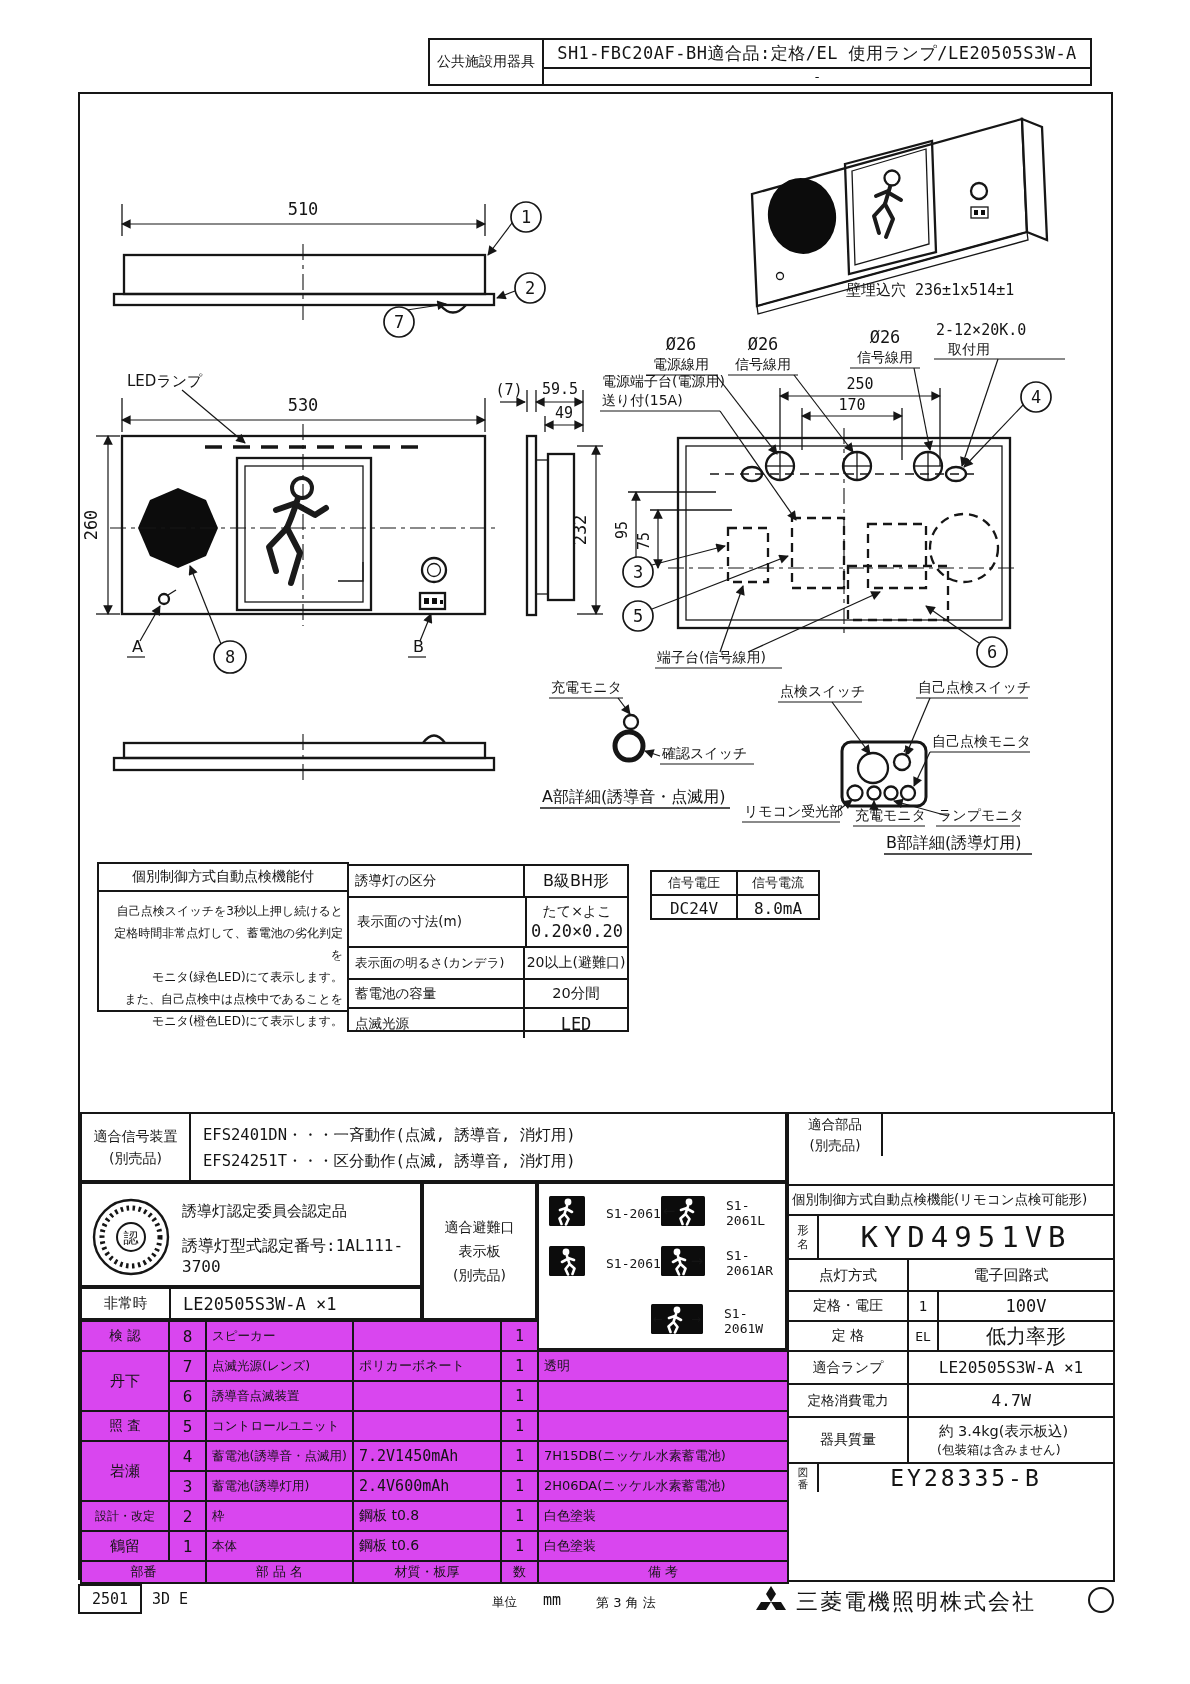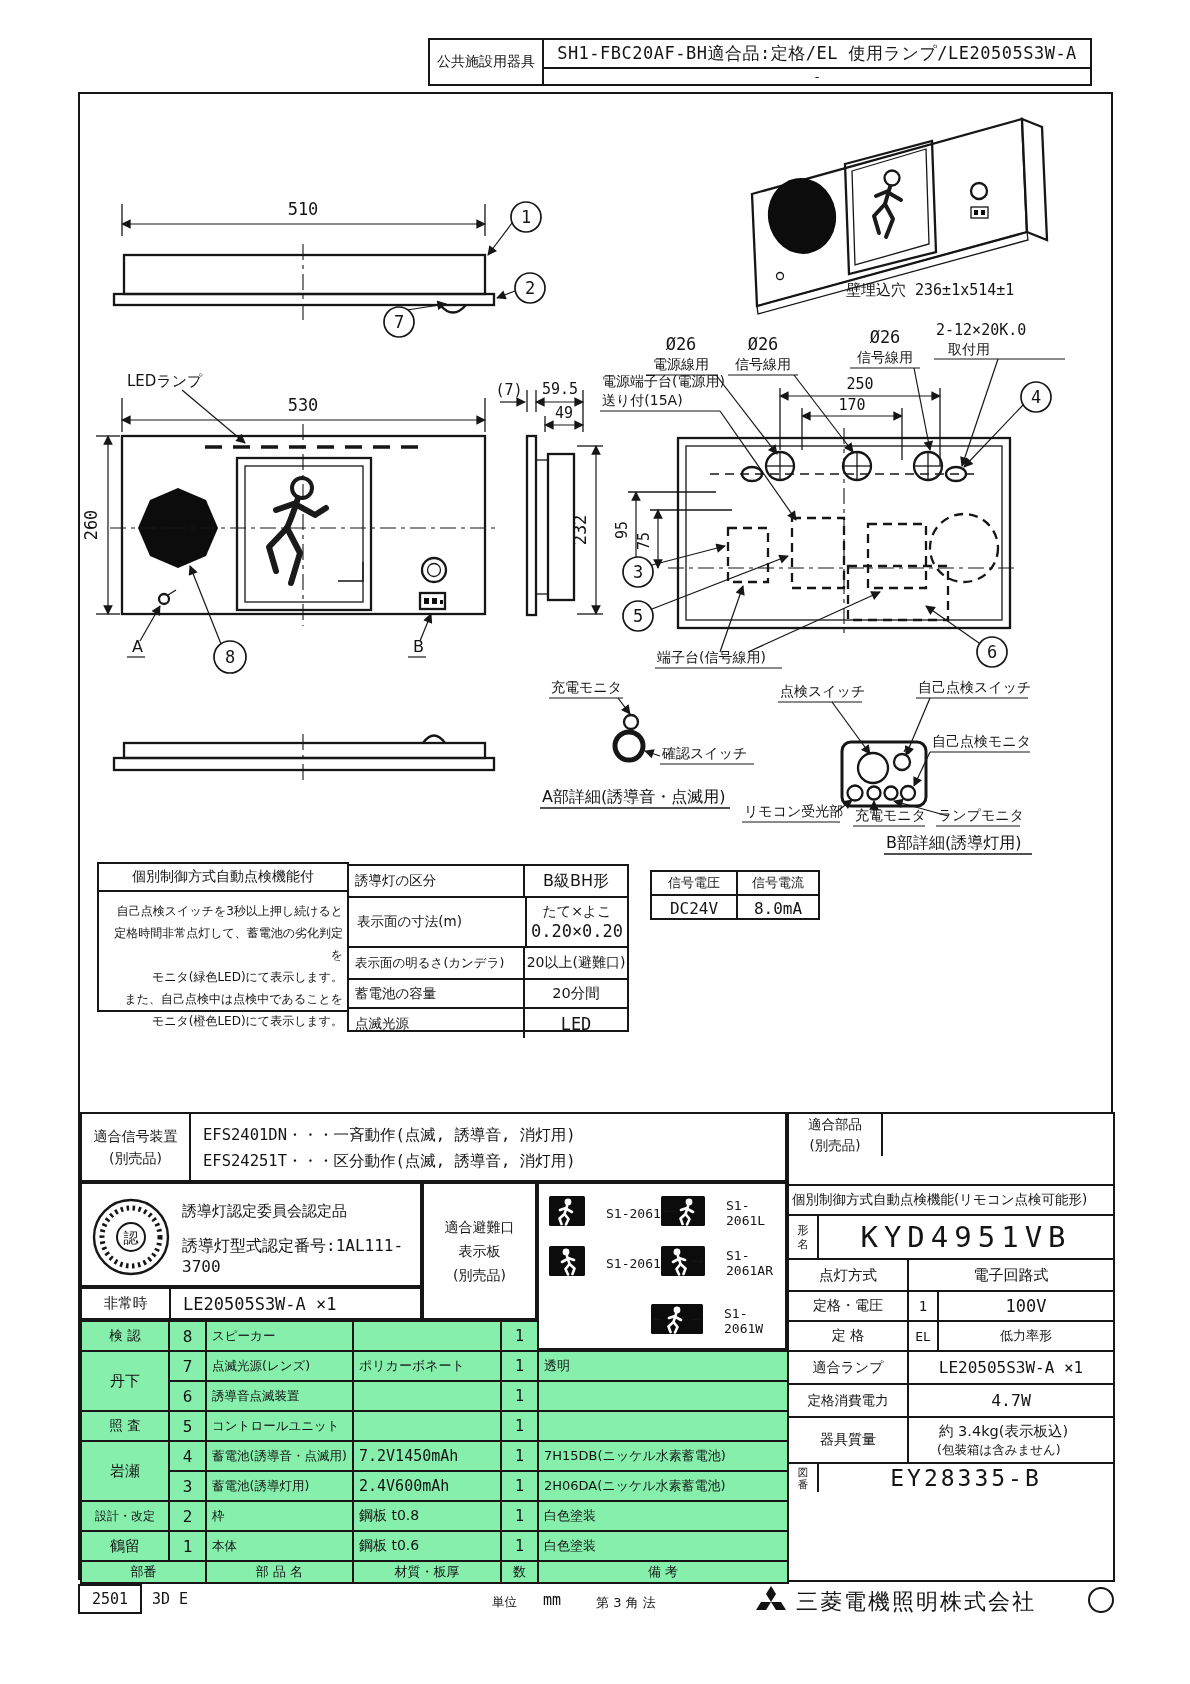--- a/index.html
+++ b/index.html
@@ -22,21 +22,21 @@
   svg text{fill:#141414}
   .t14{font:14px "DejaVu Sans",sans-serif}
   .t15{font:15px "DejaVu Sans",sans-serif}
   .t16{font:16px "DejaVu Sans",sans-serif}
   .tm15{font:15px "DejaVu Sans Mono","DejaVu Sans",monospace}
   .tm17{font:17px "DejaVu Sans Mono","DejaVu Sans",monospace}
   .mid{text-anchor:middle}
   .co circle{fill:#fff;stroke:#161616;stroke-width:1.7}
   .co text{font:17px "DejaVu Sans Mono","DejaVu Sans",monospace;text-anchor:middle}
   
-  table.parts{border-collapse:collapse;table-layout:fixed;width:707px;background:#86efac}
+  table.parts{border-collapse:collapse;table-layout:fixed;width:707px;background:#d946ef}
   table.parts td{border:2px solid #161616;padding:0 5px;overflow:hidden;white-space:nowrap;box-sizing:border-box}
   table.parts td.c{text-align:center;padding:0}
   .exit-icon{display:inline-block;vertical-align:middle}
   .iconslot{position:absolute;display:flex;align-items:center;gap:21px;}
   .iconlbl{font:13px "DejaVu Sans Mono","DejaVu Sans",monospace;}
 </style>
 </head>
 <body>
 
 <div class="page">
@@ -567,21 +567,21 @@
 
       <div style="display:flex;height:28px;border-top:2px solid #161616;">
         <div class="cen" style="width:118px;border-right:2px solid #161616;font-size:14px;">定格・電圧</div>
         <div class="cen mono" style="width:28px;border-right:2px solid #161616;font-size:14px;">1</div>
         <div class="cen mono" style="flex:1;font-size:17px;">100V</div>
       </div>
 
       <div style="display:flex;height:28px;border-top:2px solid #161616;">
         <div class="cen" style="width:118px;border-right:2px solid #161616;font-size:14px;">定 格</div>
         <div class="cen mono" style="width:28px;border-right:2px solid #161616;font-size:13px;">EL</div>
-        <div class="cen" style="flex:1;font-size:13px;border-radius:11px;">低力率形</div>
+        <div class="cen" style="flex:1;font-size:20px;border-radius:11px;">低力率形</div>
       </div>
 
       <div style="display:flex;height:31px;border-top:2px solid #161616;">
         <div class="cen" style="width:118px;border-right:2px solid #161616;font-size:14px;">適合ランプ</div>
         <div class="cen mono" style="flex:1;font-size:16px;">LE20505S3W-A ×1</div>
       </div>
 
       <div style="display:flex;height:31px;border-top:2px solid #161616;">
         <div class="cen" style="width:118px;border-right:2px solid #161616;font-size:13.5px;">定格消費電力</div>
         <div class="cen mono" style="flex:1;font-size:16.5px;">4.7W</div>

